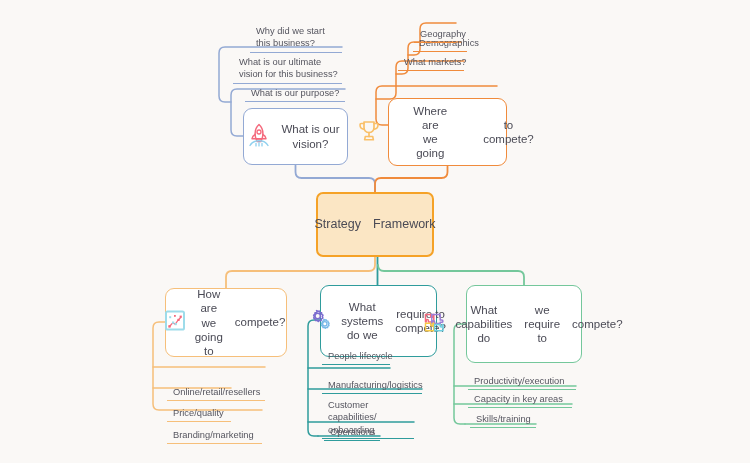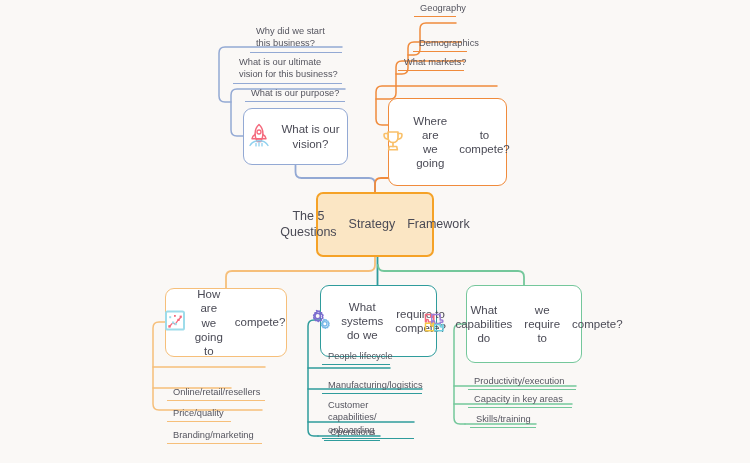--- a/index.html
+++ b/index.html
@@ -34,21 +34,21 @@
     left:316px;top:192px;width:118px;height:65px;
     background:#fbe6c4;
     border:2px solid #f5a227;
     border-radius:7px;
     font-size:12.5px;
     color:#4a4a55;
   }
 
   
   #vision-node{left:243px;top:108px;width:105px;height:57px;border:1.6px solid #93a9d4;}
-  #compete-node{left:388px;top:98px;width:119px;height:88px;border:1.6px solid #f08b3c;}
+  #compete-node{left:388px;top:98px;width:119px;height:68px;border:1.6px solid #f08b3c;gap:24px;}
   #how-node{left:165px;top:288px;width:122px;height:69px;border:1.6px solid #f6bf7a;}
   #systems-node{left:320px;top:285px;width:117px;height:72px;border:1.6px solid #2f9c9c;}
   #capabilities-node{left:466px;top:285px;width:116px;height:78px;border:1.6px solid #74c79b;align-items:center;}
 
   #vision-node .label{font-size:11.5px;}
   #compete-node .label,#how-node .label,#systems-node .label,#capabilities-node .label{font-size:11.5px;}
 
   
   .sub{
     position:absolute;
@@ -100,21 +100,20 @@
     <path d="M308 422 L322 422 L414 422" fill="none" stroke="#2f9c9c" stroke-width="1.5" stroke-linecap="round"></path>
     <path d="M318 436 L324 436 L380 436" fill="none" stroke="#2f9c9c" stroke-width="1.5" stroke-linecap="round"></path>
 
     <path d="M466 324 L460 324 Q454 324 454 330 L454 418 Q454 424 460 424 L465 424" fill="none" stroke="#74c79b" stroke-width="1.5" stroke-linecap="round"></path>
     <path d="M454 386 L468 386 L576 386" fill="none" stroke="#74c79b" stroke-width="1.5" stroke-linecap="round"></path>
     <path d="M454 404 L468 404 L572 404" fill="none" stroke="#74c79b" stroke-width="1.5" stroke-linecap="round"></path>
     <path d="M465 424 L470 424 L536 424" fill="none" stroke="#74c79b" stroke-width="1.5" stroke-linecap="round"></path>
   </svg>
 
   <div class="node" id="center-node">
-    <span class="label">The 5 Questions</span>
     <span class="label">Strategy</span>
     <span class="label">Framework</span>
   </div>
 
   <div class="node" id="vision-node">
     <span class="icon">
       <svg width="30" height="28" viewBox="0 0 30 28">
         <path d="M15 3.5c2.6 2.2 3.9 5.4 3.9 9.1 0 1.9-.3 3.6-.8 5.1h-6.2c-.5-1.5-.8-3.2-.8-5.1 0-3.7 1.3-6.9 3.9-9.1z" fill="none" stroke="#f4697c" stroke-width="1.5" stroke-linejoin="round"></path>
         <circle cx="15" cy="11" r="2" fill="none" stroke="#f4697c" stroke-width="1.3"></circle>
         <path d="M11.1 13.5c-1.7.8-2.8 2.1-3.1 4.2h3.4M18.9 13.5c1.7.8 2.8 2.1 3.1 4.2h-3.4" fill="none" stroke="#f4697c" stroke-width="1.4" stroke-linejoin="round" stroke-linecap="round"></path>
@@ -138,21 +137,21 @@
         <path d="M14 14.5v4" fill="none" stroke="#f9c069" stroke-width="1.7" stroke-linecap="round"></path>
         <path d="M10.3 18.5h7.4l.7 3.3H9.6z" fill="none" stroke="#f9c069" stroke-width="1.6" stroke-linejoin="round"></path>
       </svg>
     </span>
     <span class="label">Where are we going</span>
     <span class="label">to compete?</span>
   </div>
 
   <div class="sub orange" style="left:398px;top:55px;width:66px;">What markets?</div>
   <div class="sub orange" style="left:407px;top:36px;width:54px;margin-left:6px;">Demographics</div>
-  <div class="sub orange" style="left:414px;top:1px;width:42px;text-align:center;">Geography</div>
+  <div class="sub orange" style="left:414px;top:27px;width:42px;text-align:center;">Geography</div>
 
   <div class="node" id="how-node">
     <span class="icon">
       <svg width="28" height="26" viewBox="0 0 28 26">
         <rect x="5" y="3.5" width="18" height="18" rx="1.6" fill="none" stroke="#9ddcea" stroke-width="2"></rect>
         <path d="M8.5 18.5l3.2-3.6 2.6 1.2 2.5-3.6 2.8-2.9" fill="none" stroke="#f4697c" stroke-width="1.3" stroke-linecap="round" stroke-linejoin="round"></path>
         <rect x="7.3" y="17.2" width="2.4" height="2.4" fill="#f4697c"></rect>
         <rect x="11" y="13.5" width="2.2" height="2.2" fill="#9ddcea"></rect>
         <rect x="13.6" y="15" width="2.2" height="2.2" fill="#9ddcea"></rect>
         <rect x="16.4" y="10.8" width="2.2" height="2.2" fill="#f4697c"></rect>

